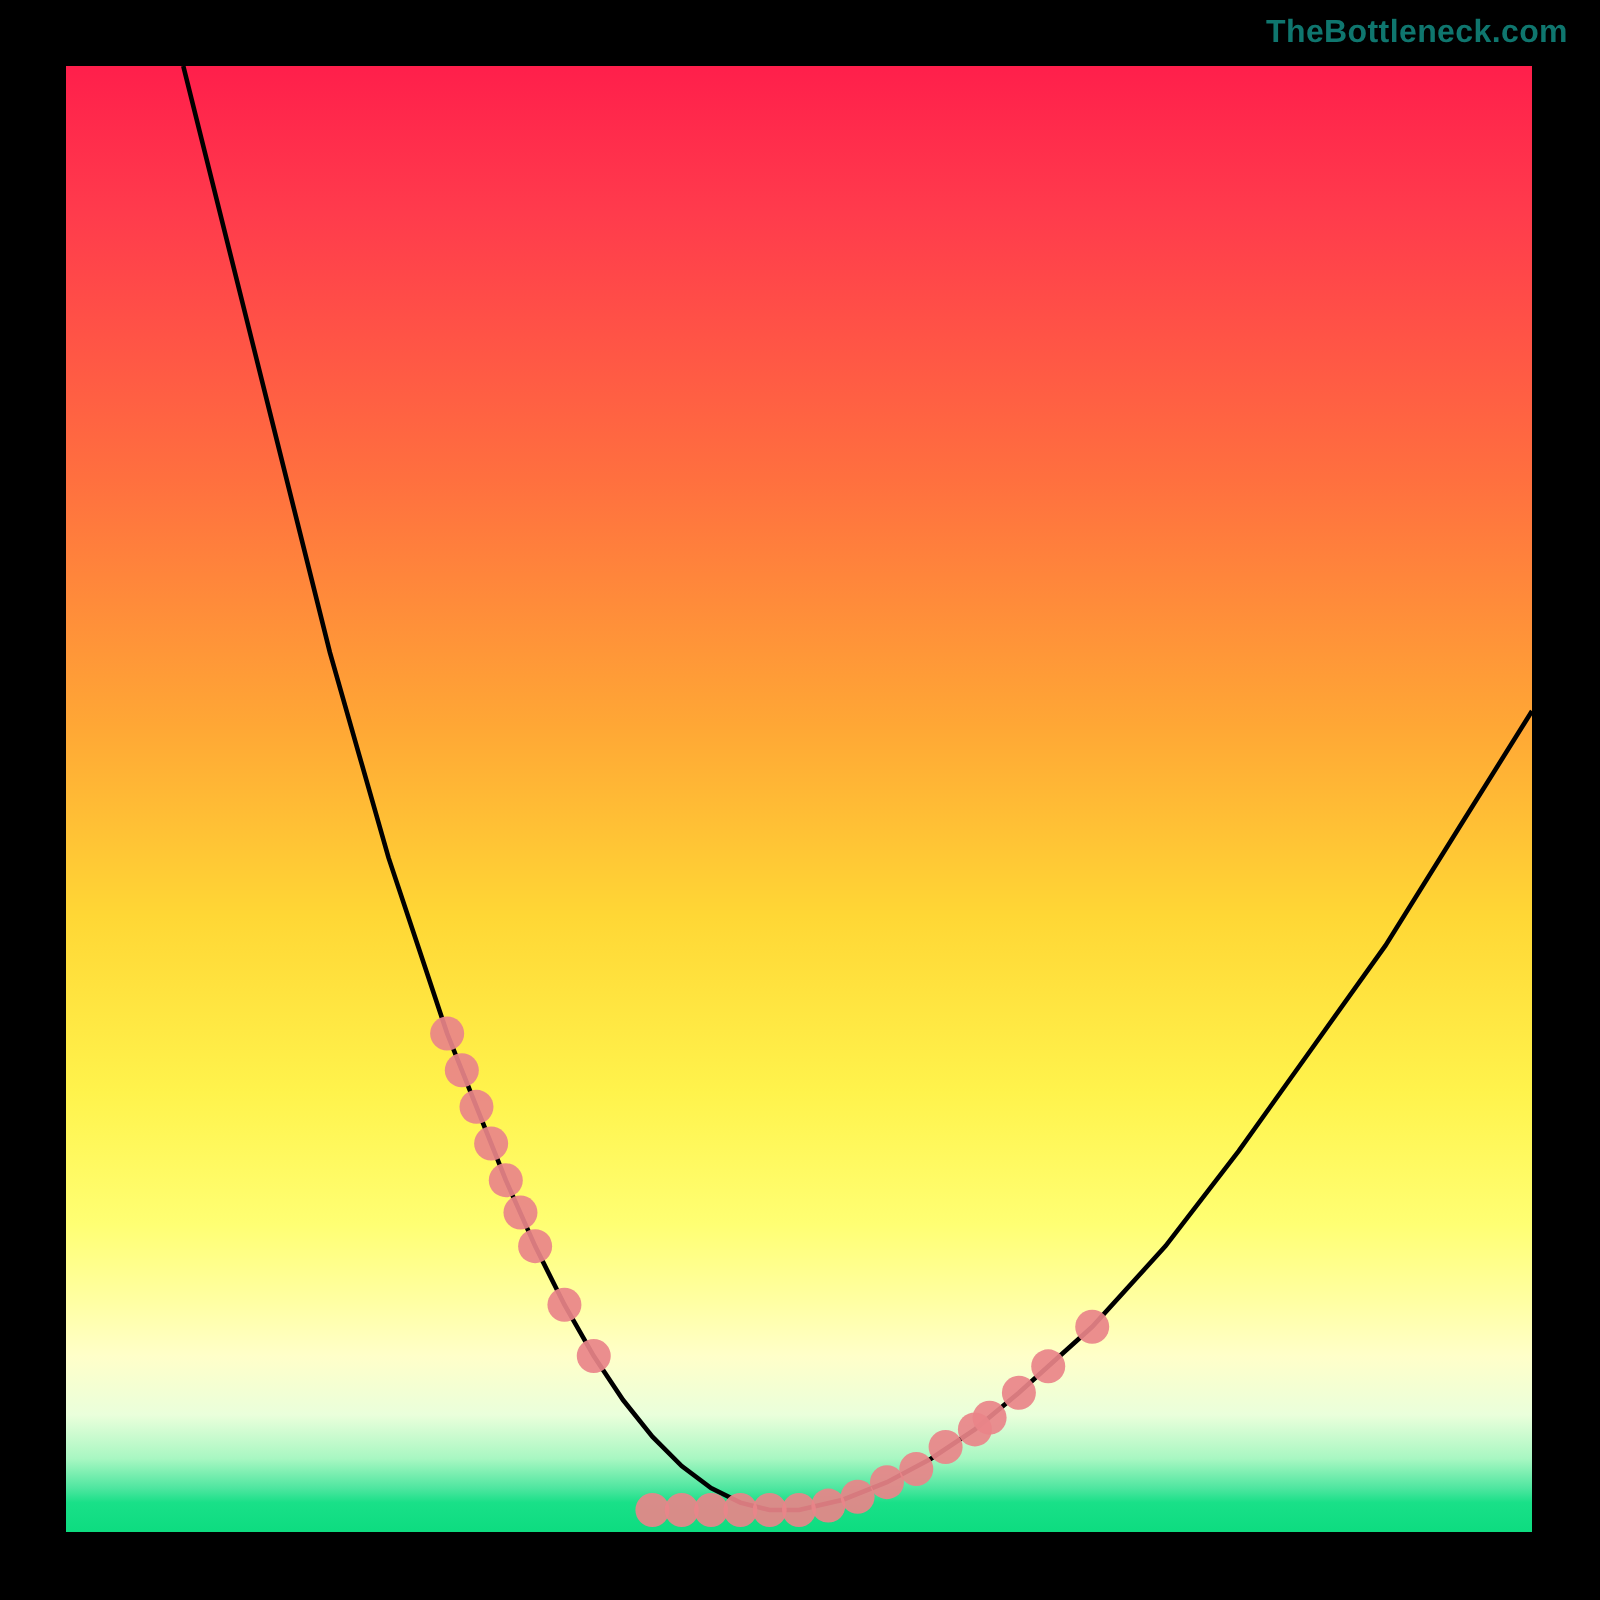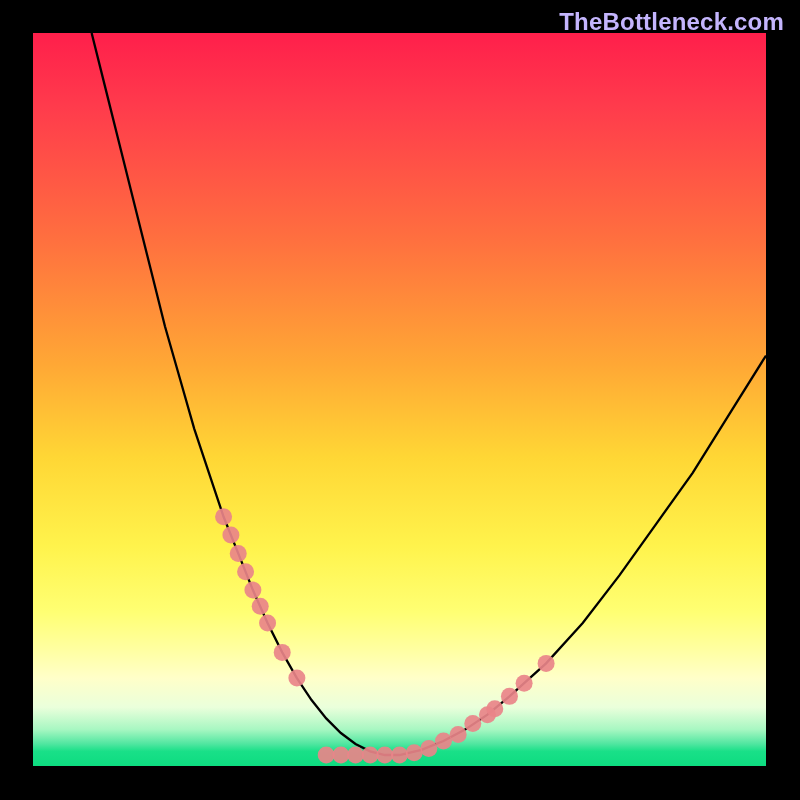--- a/index.html
+++ b/index.html
@@ -40,23 +40,23 @@
       #a8f7c2 95%,
       #4fe6a0 97%,
       #19e088 98%,
       #0ddc80 100%
     );
   }
   .watermark {
     position: absolute;
     top: 8px;
     right: 16px;
-    font-size: 24px;
+    font-size: 16px;
     font-weight: 600;
-    color: #c4b5fd;
+    color: #0f766e;
     letter-spacing: 0.2px;
     user-select: none;
   }
   svg.curve {
     position: absolute;
     top: 0;
     left: 0;
     width: 733px;
     height: 733px;
     overflow: visible;

